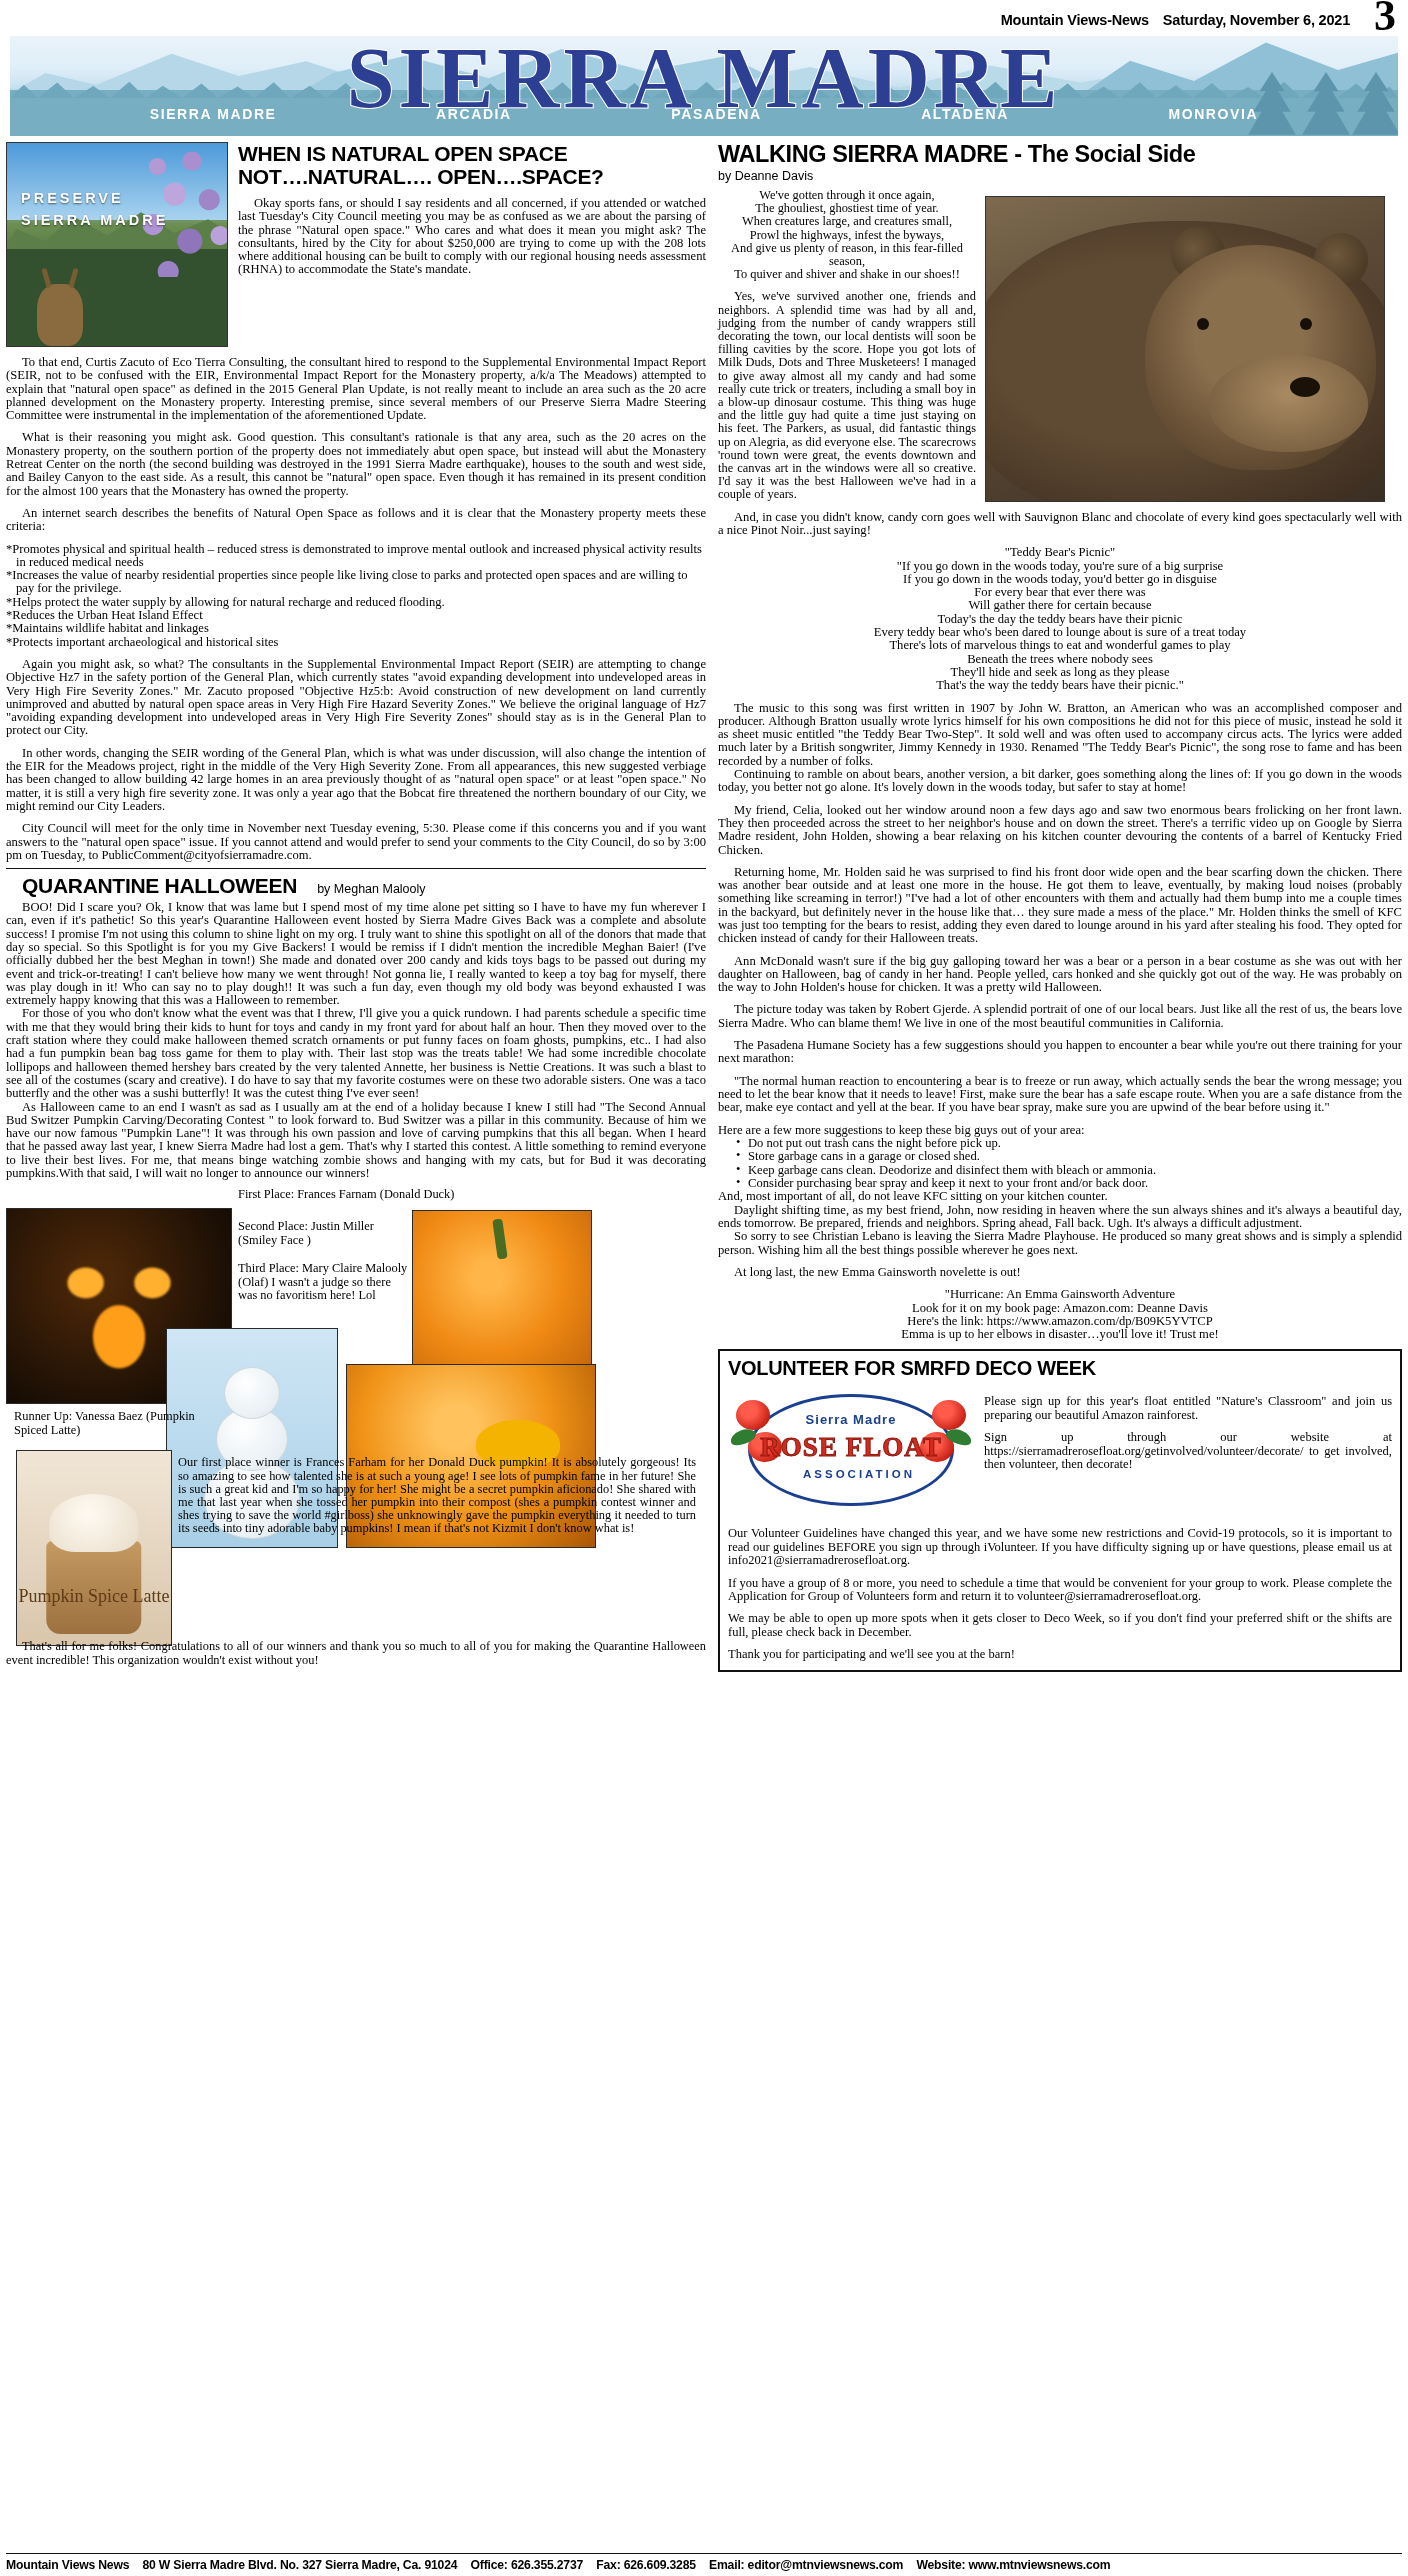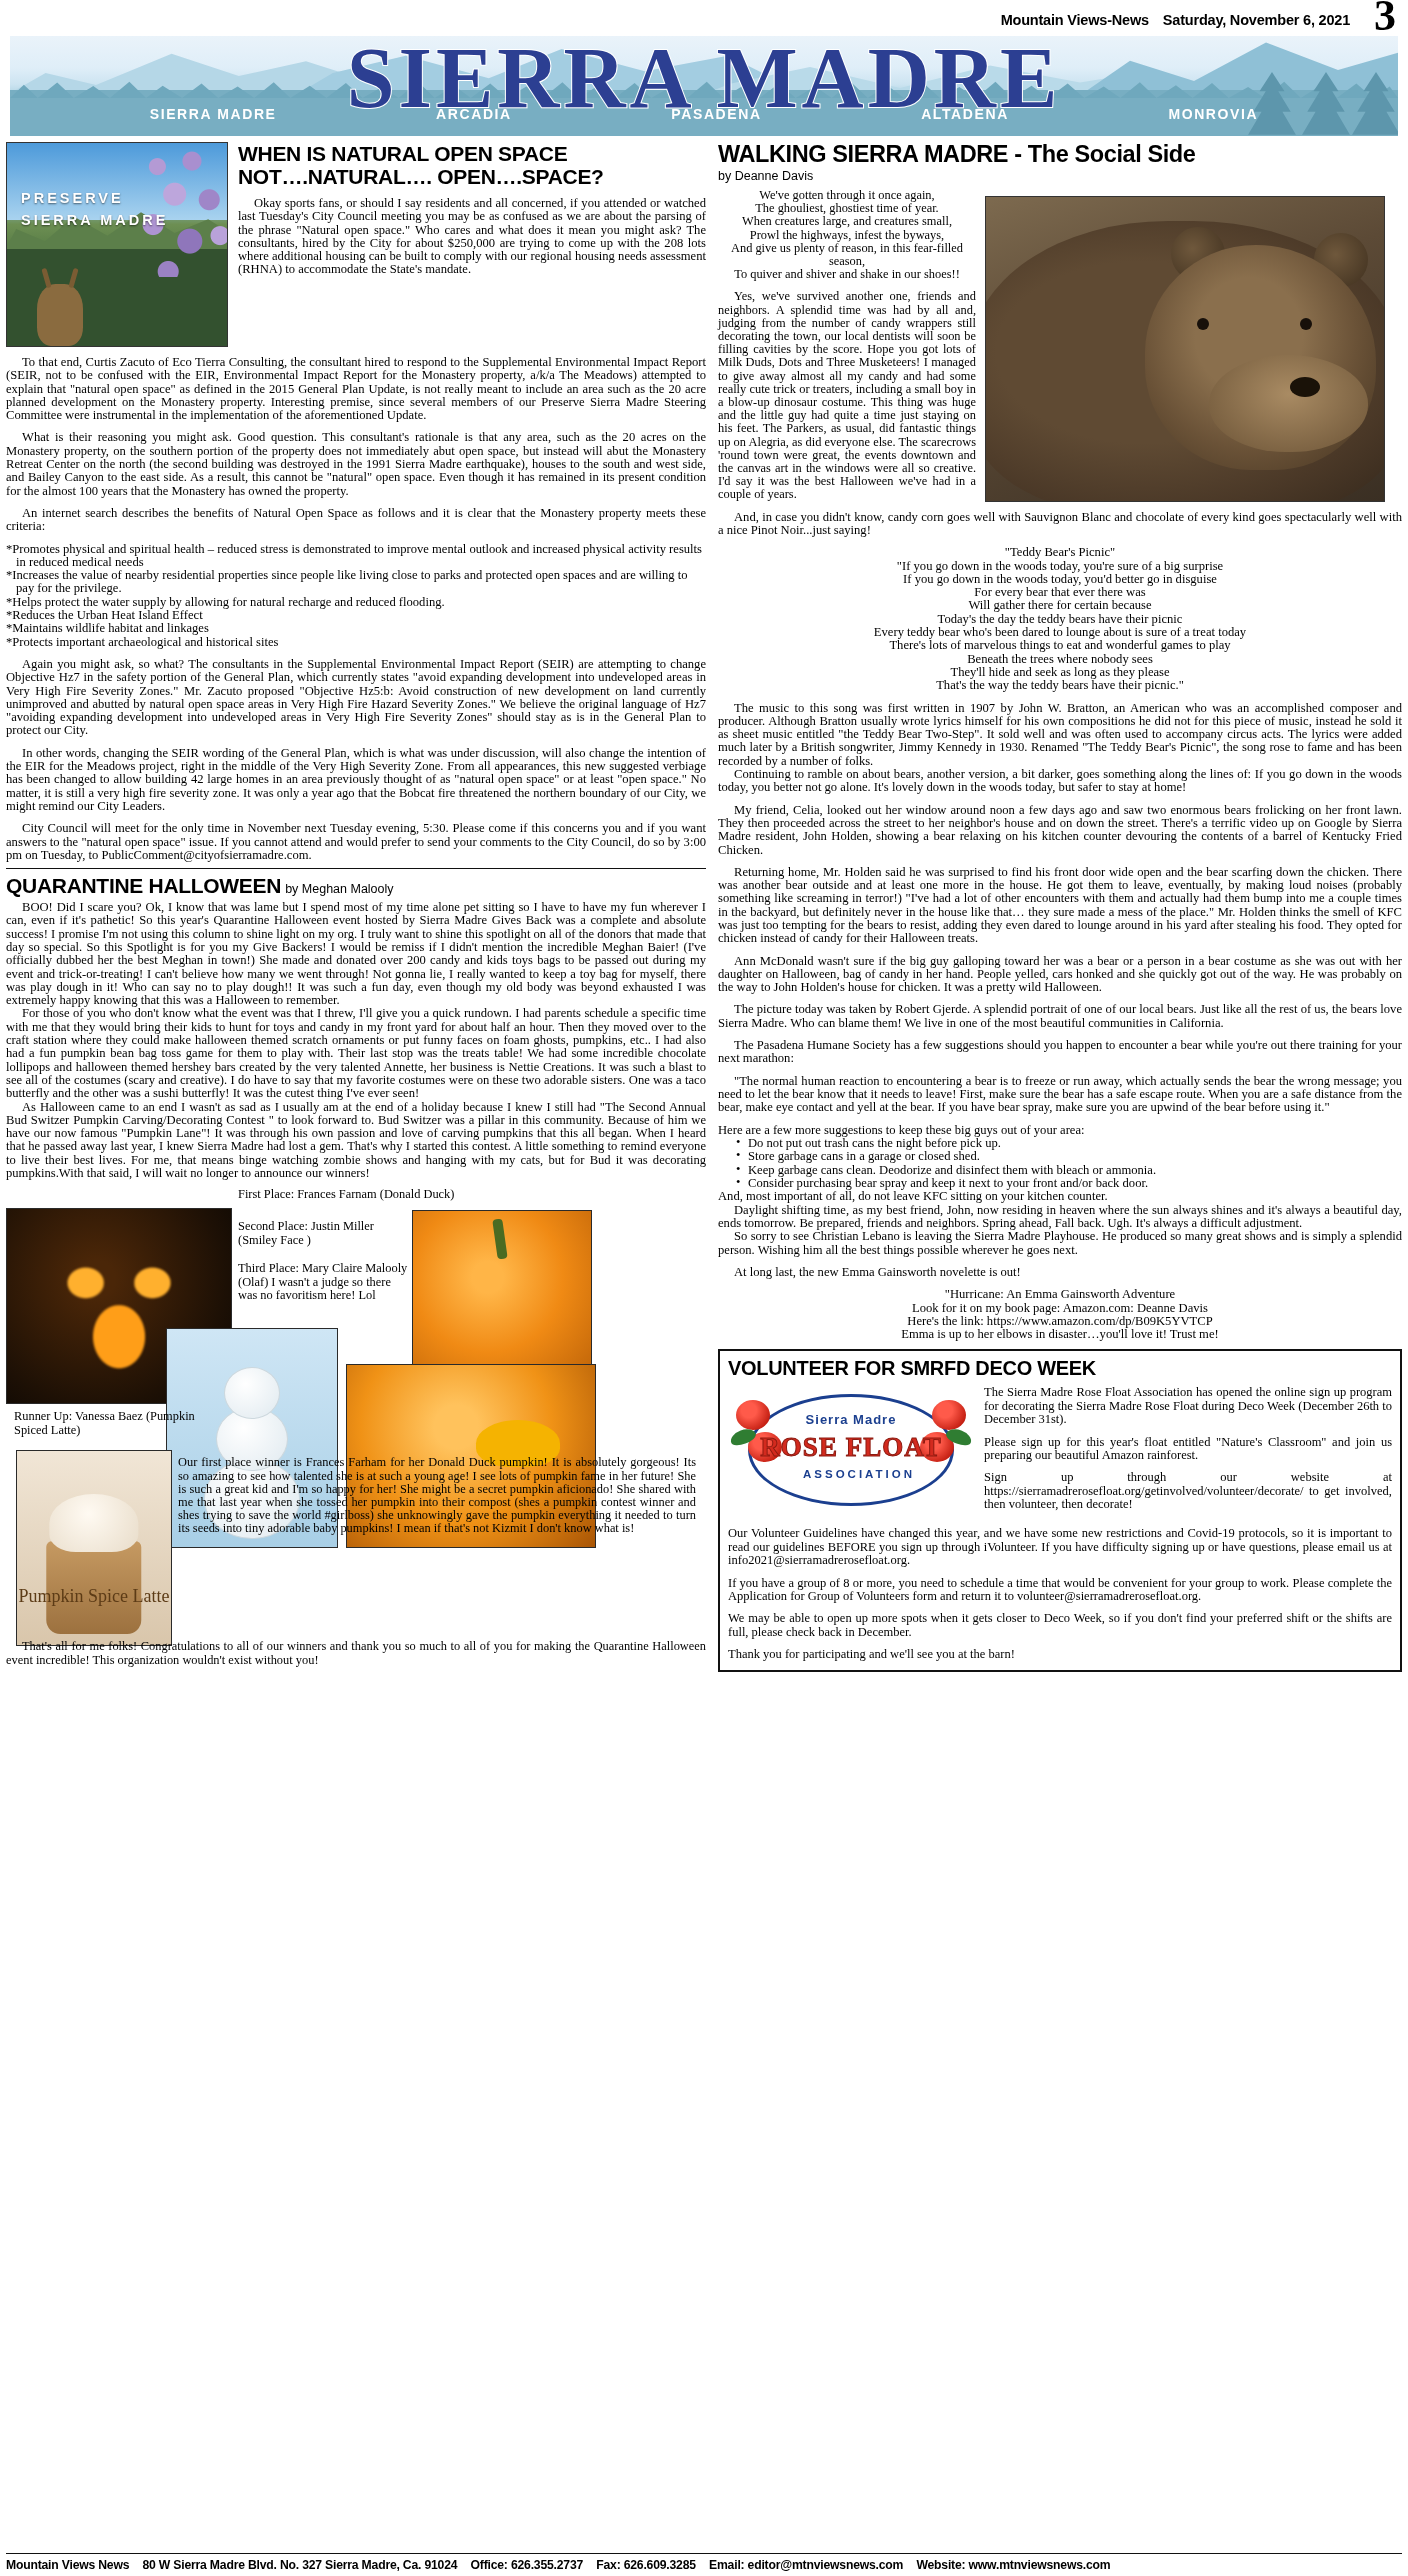--- a/index.html
+++ b/index.html
@@ -138,21 +138,21 @@
 
   
   ul.stars { list-style:none; margin:0; padding:0; }
   ul.stars li { font-size:12.6px; line-height:13.3px; text-indent:-10px; padding-left:10px; }
   ul.dots { list-style:none; margin:0; padding:0 0 0 18px; }
   ul.dots li { font-size:12.6px; line-height:13.4px; position:relative; padding-left:12px; }
   ul.dots li::before { content:"\2022"; position:absolute; left:0; top:-1px; }
 
   
   h2.hd-hall { font-family:"Liberation Sans", sans-serif; font-weight:bold; font-size:21px;
-     line-height:23px; margin:0; display:inline; letter-spacing:-0.3px; }
+     line-height:23px; margin:16px; display:inline; letter-spacing:-0.3px; }
   .hall-by { font-family:"Liberation Sans", sans-serif; font-size:12.5px; }
 
   
   .collage { position:relative; width:700px; height:530px; margin-top:8px; }
   .ph { position:absolute; border:1px solid #2a2a2a; overflow:hidden; }
   .cap { font-size:12.4px; line-height:13.2px; position:absolute; }
 
   .pk-jack { background:radial-gradient(circle at 40% 36%, #4a2608 0 10%, #1d1005 70%, #0a0603 100%); }
   .pk-jack::after{ content:""; position:absolute; left:50%; top:50%; width:62%; height:60%;
      transform:translate(-50%,-46%);
@@ -426,21 +426,20 @@
             <div class="rose b"></div>
             <div class="rose c"></div>
             <div class="rose d"></div>
             <div class="leaf a"></div>
             <div class="leaf b"></div>
             <div class="rf-txt1">Sierra Madre</div>
             <div class="rf-txt2">ROSE FLOAT</div>
             <div class="rf-txt3">ASSOCIATION</div>
           </div>
           <div style="flex:1;">
-            <p>The Sierra Madre Rose Float Association has opened the online sign up program for decorating the Sierra Madre Rose Float during Deco Week (December 26th to December 31st).</p>
             <div class="sp"></div>
             <p>Please sign up for this year's float entitled "Nature's Classroom" and join us preparing our beautiful Amazon rainforest.</p>
             <div class="sp"></div>
             <p>Sign up through our website at https://sierramadrerosefloat.org/getinvolved/volunteer/decorate/ to get involved, then volunteer, then decorate!</p>
           </div>
         </div>
         <div class="sp"></div>
         <p>Our Volunteer Guidelines have changed this year, and we have some new restrictions and Covid-19 protocols, so it is important to read our guidelines BEFORE you sign up through iVolunteer.  If you have difficulty signing up or have questions, please email us at info2021@sierramadrerosefloat.org.</p>
         <div class="sp"></div>
         <p>If you have a group of 8 or more, you need to schedule a time that would be convenient for your group to work.  Please complete the Application for Group of Volunteers form and return it to volunteer@sierramadrerosefloat.org.</p>

